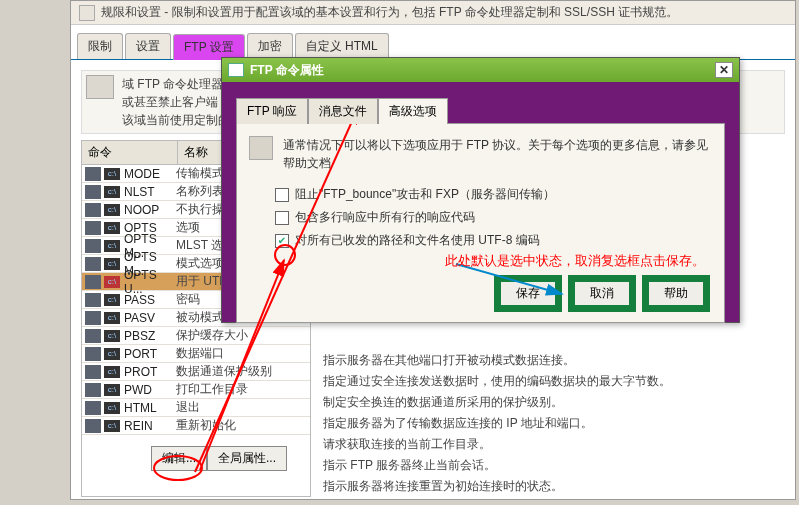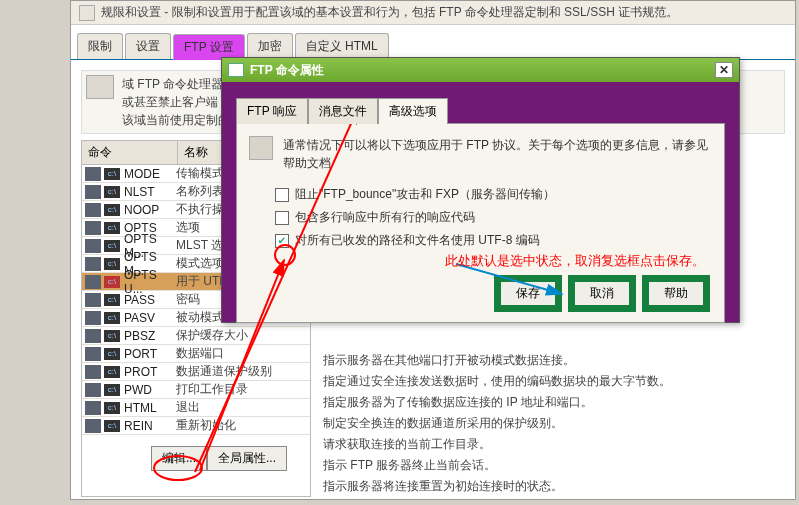--- a/index.html
+++ b/index.html
@@ -178,22 +178,22 @@
                 <div class="c1">REIN</div>
                 <div class="c2">重新初始化</div>
               </div>
             </div>
         </div>
 
         <div class="right-col desc-list" id="descs">
             <div style="height: 210px;"></div>
             <div class="dr">指示服务器在其他端口打开被动模式数据连接。</div>
             <div class="dr">指定通过安全连接发送数据时，使用的编码数据块的最大字节数。</div>
+            <div class="dr">制定安全换连的数据通道所采用的保护级别。</div>
             <div class="dr">指定服务器为了传输数据应连接的 IP 地址和端口。</div>
-            <div class="dr">制定安全换连的数据通道所采用的保护级别。</div>
             <div class="dr">请求获取连接的当前工作目录。</div>
             <div class="dr">指示 FTP 服务器终止当前会话。</div>
             <div class="dr">指示服务器将连接重置为初始连接时的状态。</div>
           </div>
       </div>
     </div>
   </div>
 
   <div class="btn-row">
     <div class="btn">编辑...</div>

